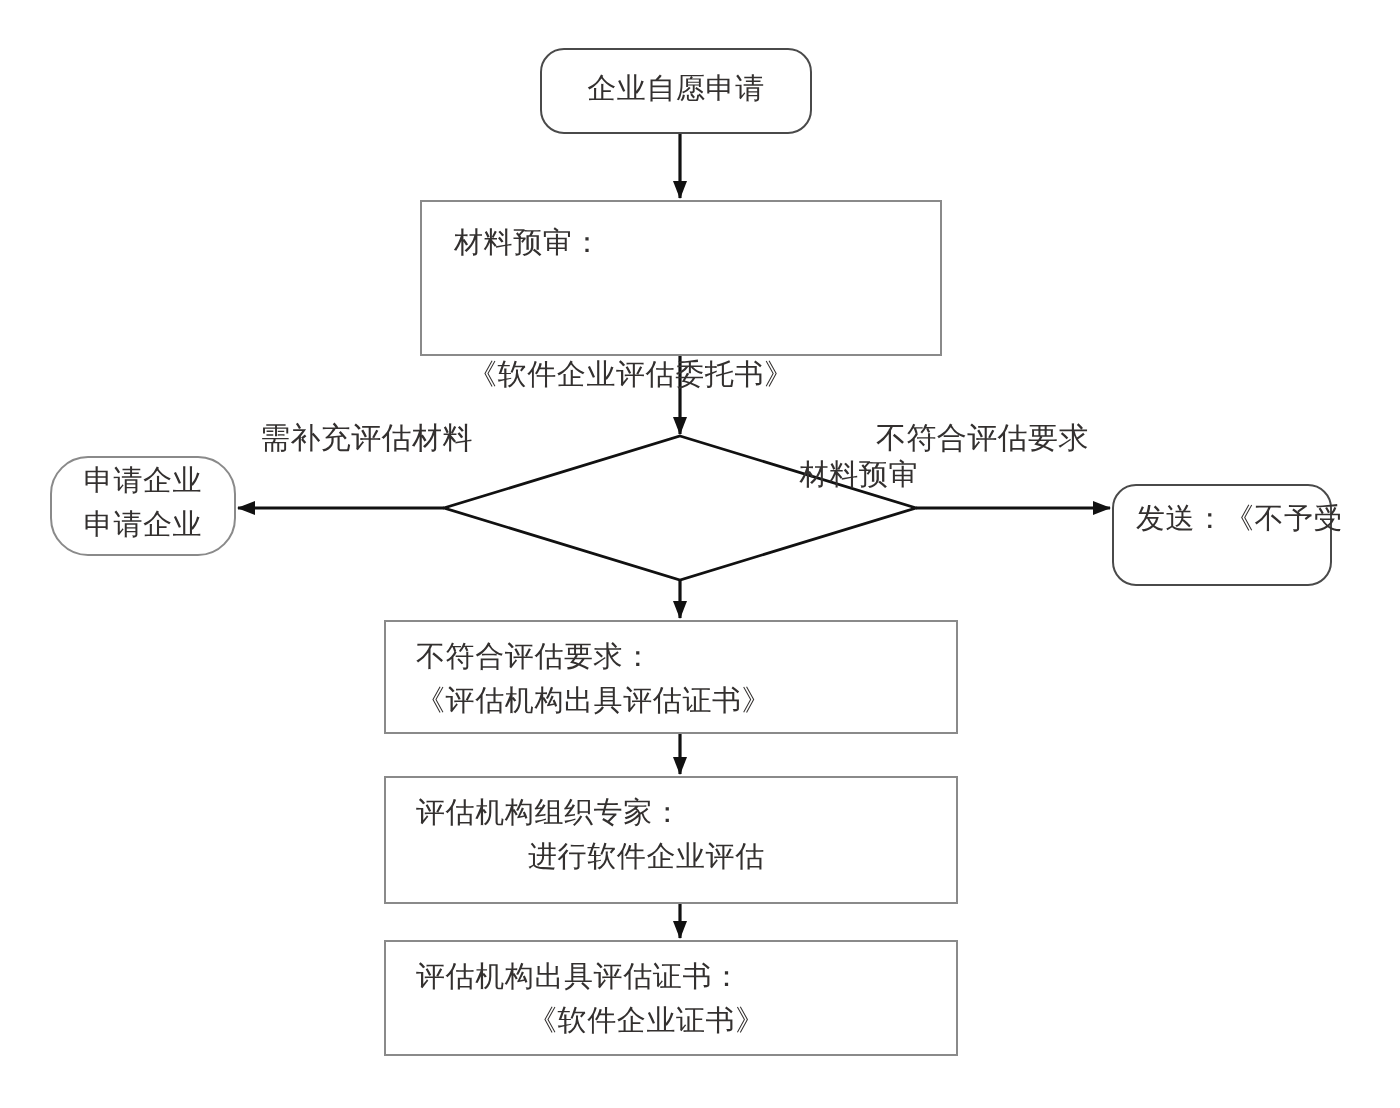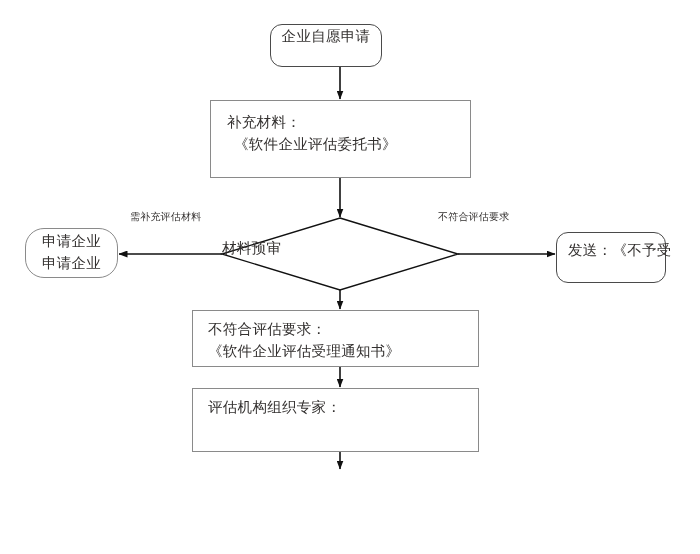--- a/index.html
+++ b/index.html
@@ -41,47 +41,47 @@
   .node.rounded {
     border-radius: 12px;
     border-color: #4a4a4a;
   }
   .node .txt {
     display: block;
     white-space: pre;
   }
   
   #node-start {
-    left: 270px; top: 24px; width: 112px; height: 43px;
-    display: flex; align-items: flex-start; justify-content: center;
+    left: 270px; top: 24px; width: 136px; height: 43px;
+    display: flex; align-items: center; justify-content: center;
   }
   #node-start .txt { text-align: center; }
 
   #node-submit {
     left: 210px; top: 100px; width: 261px; height: 78px;
     padding: 10px 0 0 16px;
   }
-  #node-submit .line2 { padding-left: 7px; }
+  #node-submit .line2 { padding-left: 7px; margin-top: 44px; }
 
   #node-decision-label {
-    left: 222px; top: 212px; width: 237px; height: 73px;
-    display: flex; align-items: center; justify-content: flex-start;
+    left: 222px; top: 202px; width: 237px; height: 73px;
+    display: flex; align-items: center; justify-content: flex-end;
     border: none; background: none;
   }
 
   #node-supplement {
     left: 25px; top: 228px; width: 93px; height: 50px;
     display: flex; flex-direction: column;
     align-items: center; justify-content: center;
     line-height: 1.5;
     border-radius: 19px;
   }
 
   #node-reject {
-    left: 556px; top: 232px; width: 110px; height: 51px;
+    left: 556px; top: 242px; width: 110px; height: 51px;
     padding: 6px 0 0 11px;
   }
 
   #node-accept {
     left: 192px; top: 310px; width: 287px; height: 57px;
     padding: 7px 0 0 15px;
   }
   #node-accept .line2 { padding-left: 0px; }
 
   #node-evaluate {
@@ -91,21 +91,21 @@
   #node-evaluate .line2 { padding-left: 56px; }
 
   #node-certificate {
     left: 192px; top: 470px; width: 287px; height: 58px;
     padding: 7px 0 0 15px;
   }
   #node-certificate .line2 { padding-left: 56px; }
 
   .edge-label {
     position: absolute;
-    font-size: 10px;
+    font-size: 15px;
     color: #33302f;
     white-space: pre;
     letter-spacing: 0.2px;
   }
   #label-supplement { left: 130px; top: 210px; }
   #label-reject     { left: 438px; top: 210px; }
 </style>
 </head>
 <body>
 
@@ -133,43 +133,48 @@
     <line x1="340" y1="367" x2="340" y2="387" stroke="#111111" stroke-width="1.6" marker-end="url(#arrowhead)"></line>
 
     <line x1="340" y1="446" x2="340" y2="469" stroke="#111111" stroke-width="1.6" marker-end="url(#arrowhead)"></line>
   </svg>
 
   <div class="node rounded" id="node-start">
     <span class="txt">企业自愿申请</span>
   </div>
 
   <div class="node" id="node-submit">
-    <span class="txt line1">补充材料：</span>
+    <span class="txt line1">材料预审：</span>
     <span class="txt line2">《软件企业评估委托书》</span>
   </div>
 
   <div class="node" id="node-decision-label">
     <span class="txt">材料预审</span>
   </div>
 
   <div class="node" id="node-supplement">
     <span class="txt line1">申请企业</span>
     <span class="txt line2">申请企业</span>
   </div>
 
   <div class="node rounded" id="node-reject">
     <span class="txt line1">发送：《不予受</span>
   </div>
 
   <div class="node" id="node-accept">
     <span class="txt line1">不符合评估要求：</span>
-    <span class="txt line2">《软件企业评估受理通知书》</span>
+    <span class="txt line2">《评估机构出具评估证书》</span>
   </div>
 
   <div class="node" id="node-evaluate">
     <span class="txt line1">评估机构组织专家：</span>
+    <span class="txt line2">进行软件企业评估</span>
   </div>
 
+  <div class="node" id="node-certificate">
+    <span class="txt line1">评估机构出具评估证书：</span>
+    <span class="txt line2">《软件企业证书》</span>
+  </div>
 
   <span class="edge-label" id="label-supplement">需补充评估材料</span>
   <span class="edge-label" id="label-reject">不符合评估要求</span>
 
 </div>
 
 </body></html>

